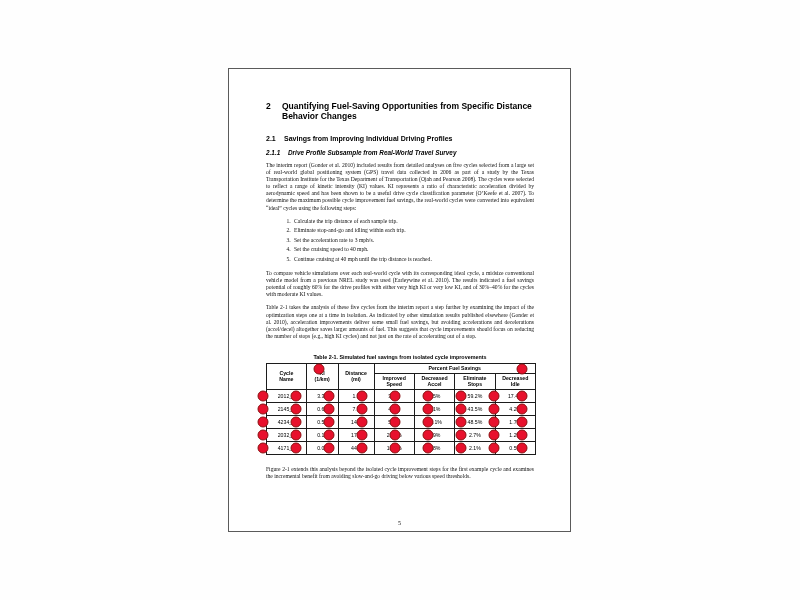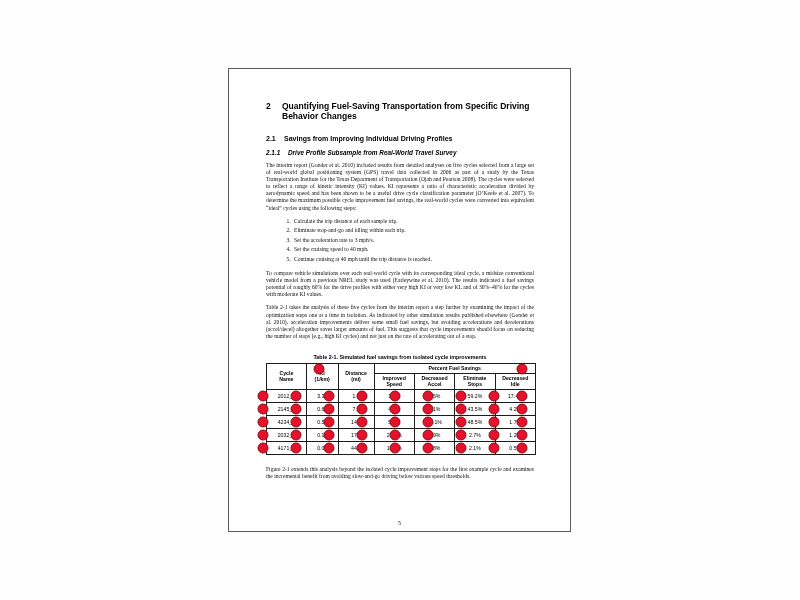--- a/index.html
+++ b/index.html
@@ -64,21 +64,21 @@
   }
 </style>
 </head>
 <body>
 
 <div class="screen">
   <div class="page">
 
     <div class="h1">
       <span class="num">2</span>
-      <span>Quantifying Fuel-Saving Transportation from Specific Driving Behavior Changes</span>
+      <span>Quantifying Fuel-Saving Opportunities from Specific Distance Behavior Changes</span>
     </div>
 
     <div class="h2">
       <span class="num">2.1</span>
       <span>Savings from Improving Individual Driving Profiles</span>
     </div>
 
     <div class="h3">
       <span class="num">2.1.1</span>
       <span>Drive Profile Subsample from Real-World Travel Survey</span>

